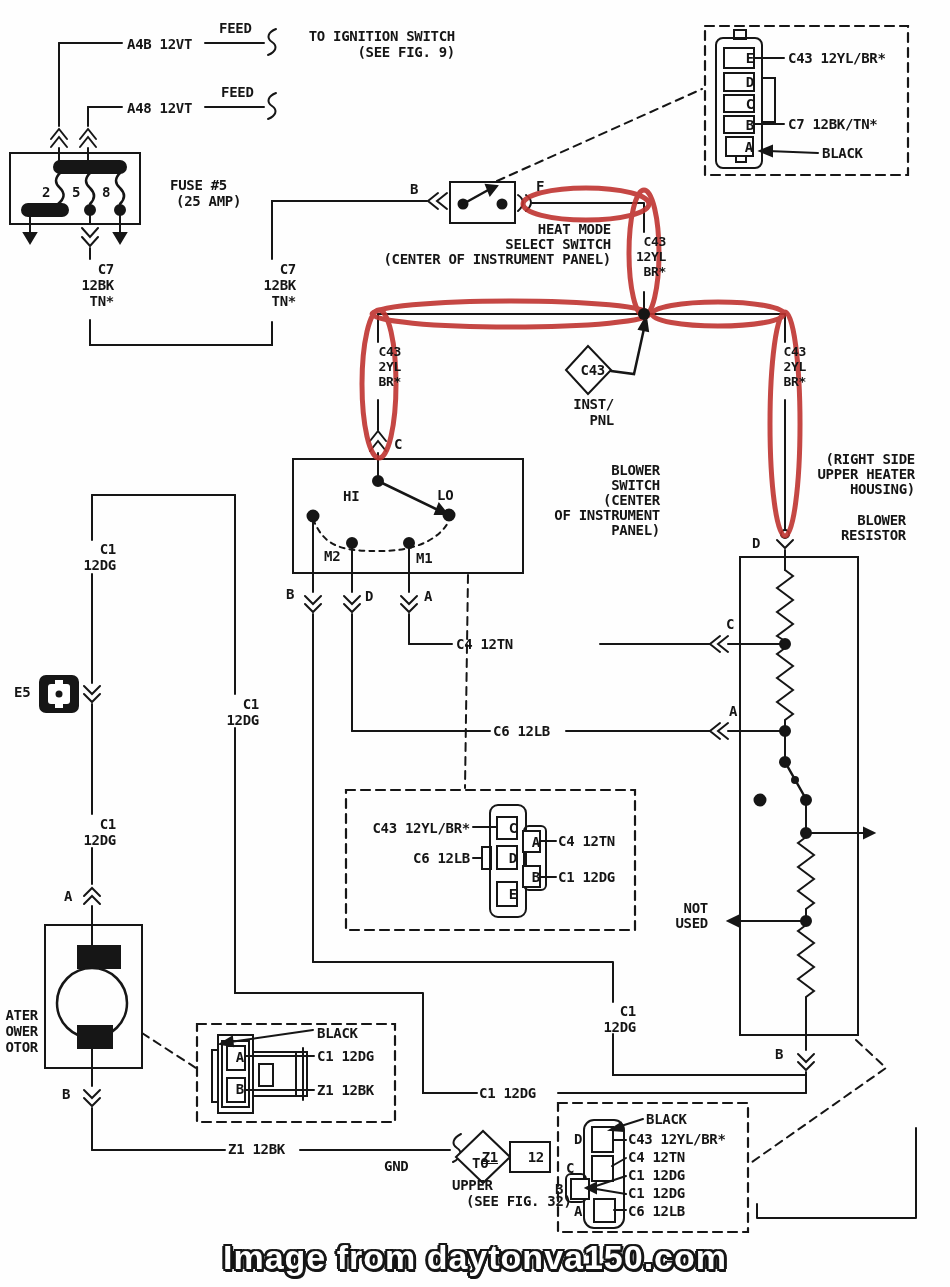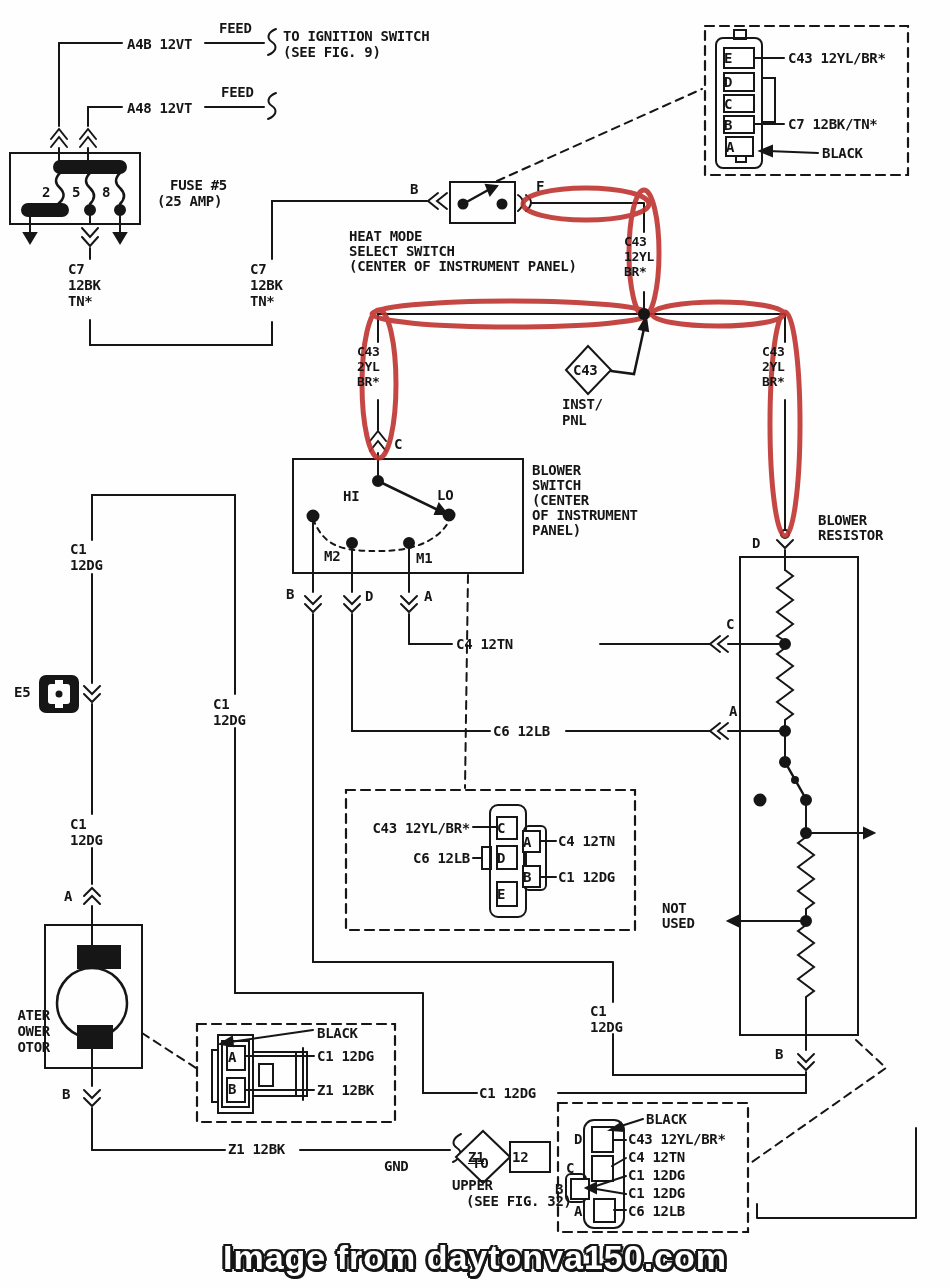--- a/index.html
+++ b/index.html
@@ -1,21 +1,21 @@
 <!DOCTYPE html>
 <html><head>
 <meta charset="utf-8">
 <style>
   html,body{margin:0;padding:0;background:#fff;}
   .stage{position:relative;width:950px;height:1287px;background:#fefefe;overflow:hidden;
          font-family:"DejaVu Sans Mono", monospace;}
   svg.art{position:absolute;left:0;top:0;}
   .lbl{position:absolute;font:bold 14px "DejaVu Sans Mono", monospace;color:#151515;
        line-height:16px;white-space:pre-line;letter-spacing:-0.3px;}
-  .center{text-align:left;}
+  .center{text-align:right;}
   .right{text-align:right;}
   .small{font-size:13px;line-height:15px;}
   .wm-back{position:absolute;left:2px;top:1241px;width:950px;text-align:center;
        font:bold 34px "Liberation Sans", sans-serif;color:#1c1c1c;letter-spacing:1px;}
   .wm{position:absolute;left:0;top:1238px;width:950px;text-align:center;
        font:bold 34px "Liberation Sans", sans-serif;color:#fff;letter-spacing:1px;
        text-shadow:-2px -2px 0 #161616,2px -2px 0 #161616,-2px 2px 0 #161616,2px 2px 0 #161616,0 3px 0 #161616,3px 0 0 #161616,-3px 0 0 #161616;}
 </style>
 </head>
 <body>
@@ -235,31 +235,31 @@
 <div class="lbl" style="left:219px;top:20px;">FEED</div>
 <div class="lbl center" style="left:283px;top:28px;width:172px;">TO IGNITION SWITCH
 (SEE FIG. 9)</div>
 <div class="lbl" style="left:127px;top:100px;">A48 12VT</div>
 <div class="lbl" style="left:221px;top:84px;">FEED</div>
 
 <div class="lbl" style="left:42px;top:184px;">2</div>
 <div class="lbl" style="left:72px;top:184px;">5</div>
 <div class="lbl" style="left:102px;top:184px;">8</div>
 <div class="lbl" style="left:170px;top:177px;">FUSE #5</div>
-<div class="lbl" style="left:157px;top:193px;">(25 AMP)</div>
+<div class="lbl" style="left:176px;top:193px;">(25 AMP)</div>
 <div class="lbl center" style="left:68px;top:261px;width:46px;">C7
 12BK
 TN*</div>
 <div class="lbl center" style="left:250px;top:261px;width:46px;">C7
 12BK
 TN*</div>
 
 <div class="lbl" style="left:410px;top:181px;">B</div>
 <div class="lbl" style="left:536px;top:178px;">F</div>
-<div class="lbl center" style="left:349px;top:229px;width:262px;line-height:15px;">HEAT MODE
+<div class="lbl center" style="left:349px;top:222px;width:262px;line-height:15px;">HEAT MODE
 SELECT SWITCH
 (CENTER OF INSTRUMENT PANEL)</div>
 
 <div class="lbl center small" style="left:624px;top:234px;width:42px;">C43
 12YL
 BR*</div>
 <div class="lbl center small" style="left:357px;top:344px;width:44px;">C43
 2YL
 BR*</div>
 <div class="lbl center small" style="left:762px;top:344px;width:44px;">C43
@@ -277,20 +277,23 @@
 <div class="lbl" style="left:416px;top:550px;">M1</div>
 <div class="lbl" style="left:286px;top:586px;">B</div>
 <div class="lbl" style="left:365px;top:588px;">D</div>
 <div class="lbl" style="left:424px;top:588px;">A</div>
 <div class="lbl center" style="left:532px;top:463px;width:128px;line-height:15px;">BLOWER
 SWITCH
 (CENTER
 OF INSTRUMENT
 PANEL)</div>
 
+<div class="lbl center" style="left:793px;top:452px;width:122px;line-height:15px;">(RIGHT SIDE
+UPPER HEATER
+HOUSING)</div>
 <div class="lbl center" style="left:818px;top:513px;width:88px;line-height:15px;">BLOWER
 RESISTOR</div>
 <div class="lbl" style="left:456px;top:636px;">C4 12TN</div>
 <div class="lbl" style="left:726px;top:616px;">C</div>
 <div class="lbl" style="left:493px;top:723px;">C6 12LB</div>
 <div class="lbl" style="left:729px;top:703px;">A</div>
 <div class="lbl center" style="left:662px;top:901px;width:46px;line-height:15px;">NOT
 USED</div>
 <div class="lbl" style="left:775px;top:1046px;">B</div>
 
@@ -300,21 +303,21 @@
 12DG</div>
 <div class="lbl center" style="left:213px;top:696px;width:46px;">C1
 12DG</div>
 <div class="lbl center" style="left:590px;top:1003px;width:46px;">C1
 12DG</div>
 <div class="lbl" style="left:479px;top:1085px;">C1 12DG</div>
 <div class="lbl" style="left:14px;top:684px;">E5</div>
 <div class="lbl" style="left:64px;top:888px;">A</div>
 <div class="lbl" style="left:62px;top:1086px;">B</div>
 
-<div class="lbl right" style="left:0px;top:1007px;width:38px;padding-left:12px;">ATER
+<div class="lbl right" style="left:0px;top:1007px;width:38px;">ATER
 OWER
 OTOR</div>
 
 <div class="lbl center" style="left:228px;top:1049px;width:16px;">A</div>
 <div class="lbl center" style="left:228px;top:1081px;width:16px;">B</div>
 <div class="lbl" style="left:317px;top:1025px;">BLACK</div>
 <div class="lbl" style="left:317px;top:1048px;">C1 12DG</div>
 <div class="lbl" style="left:317px;top:1082px;">Z1 12BK</div>
 
 <div class="lbl" style="left:228px;top:1141px;">Z1 12BK</div>

